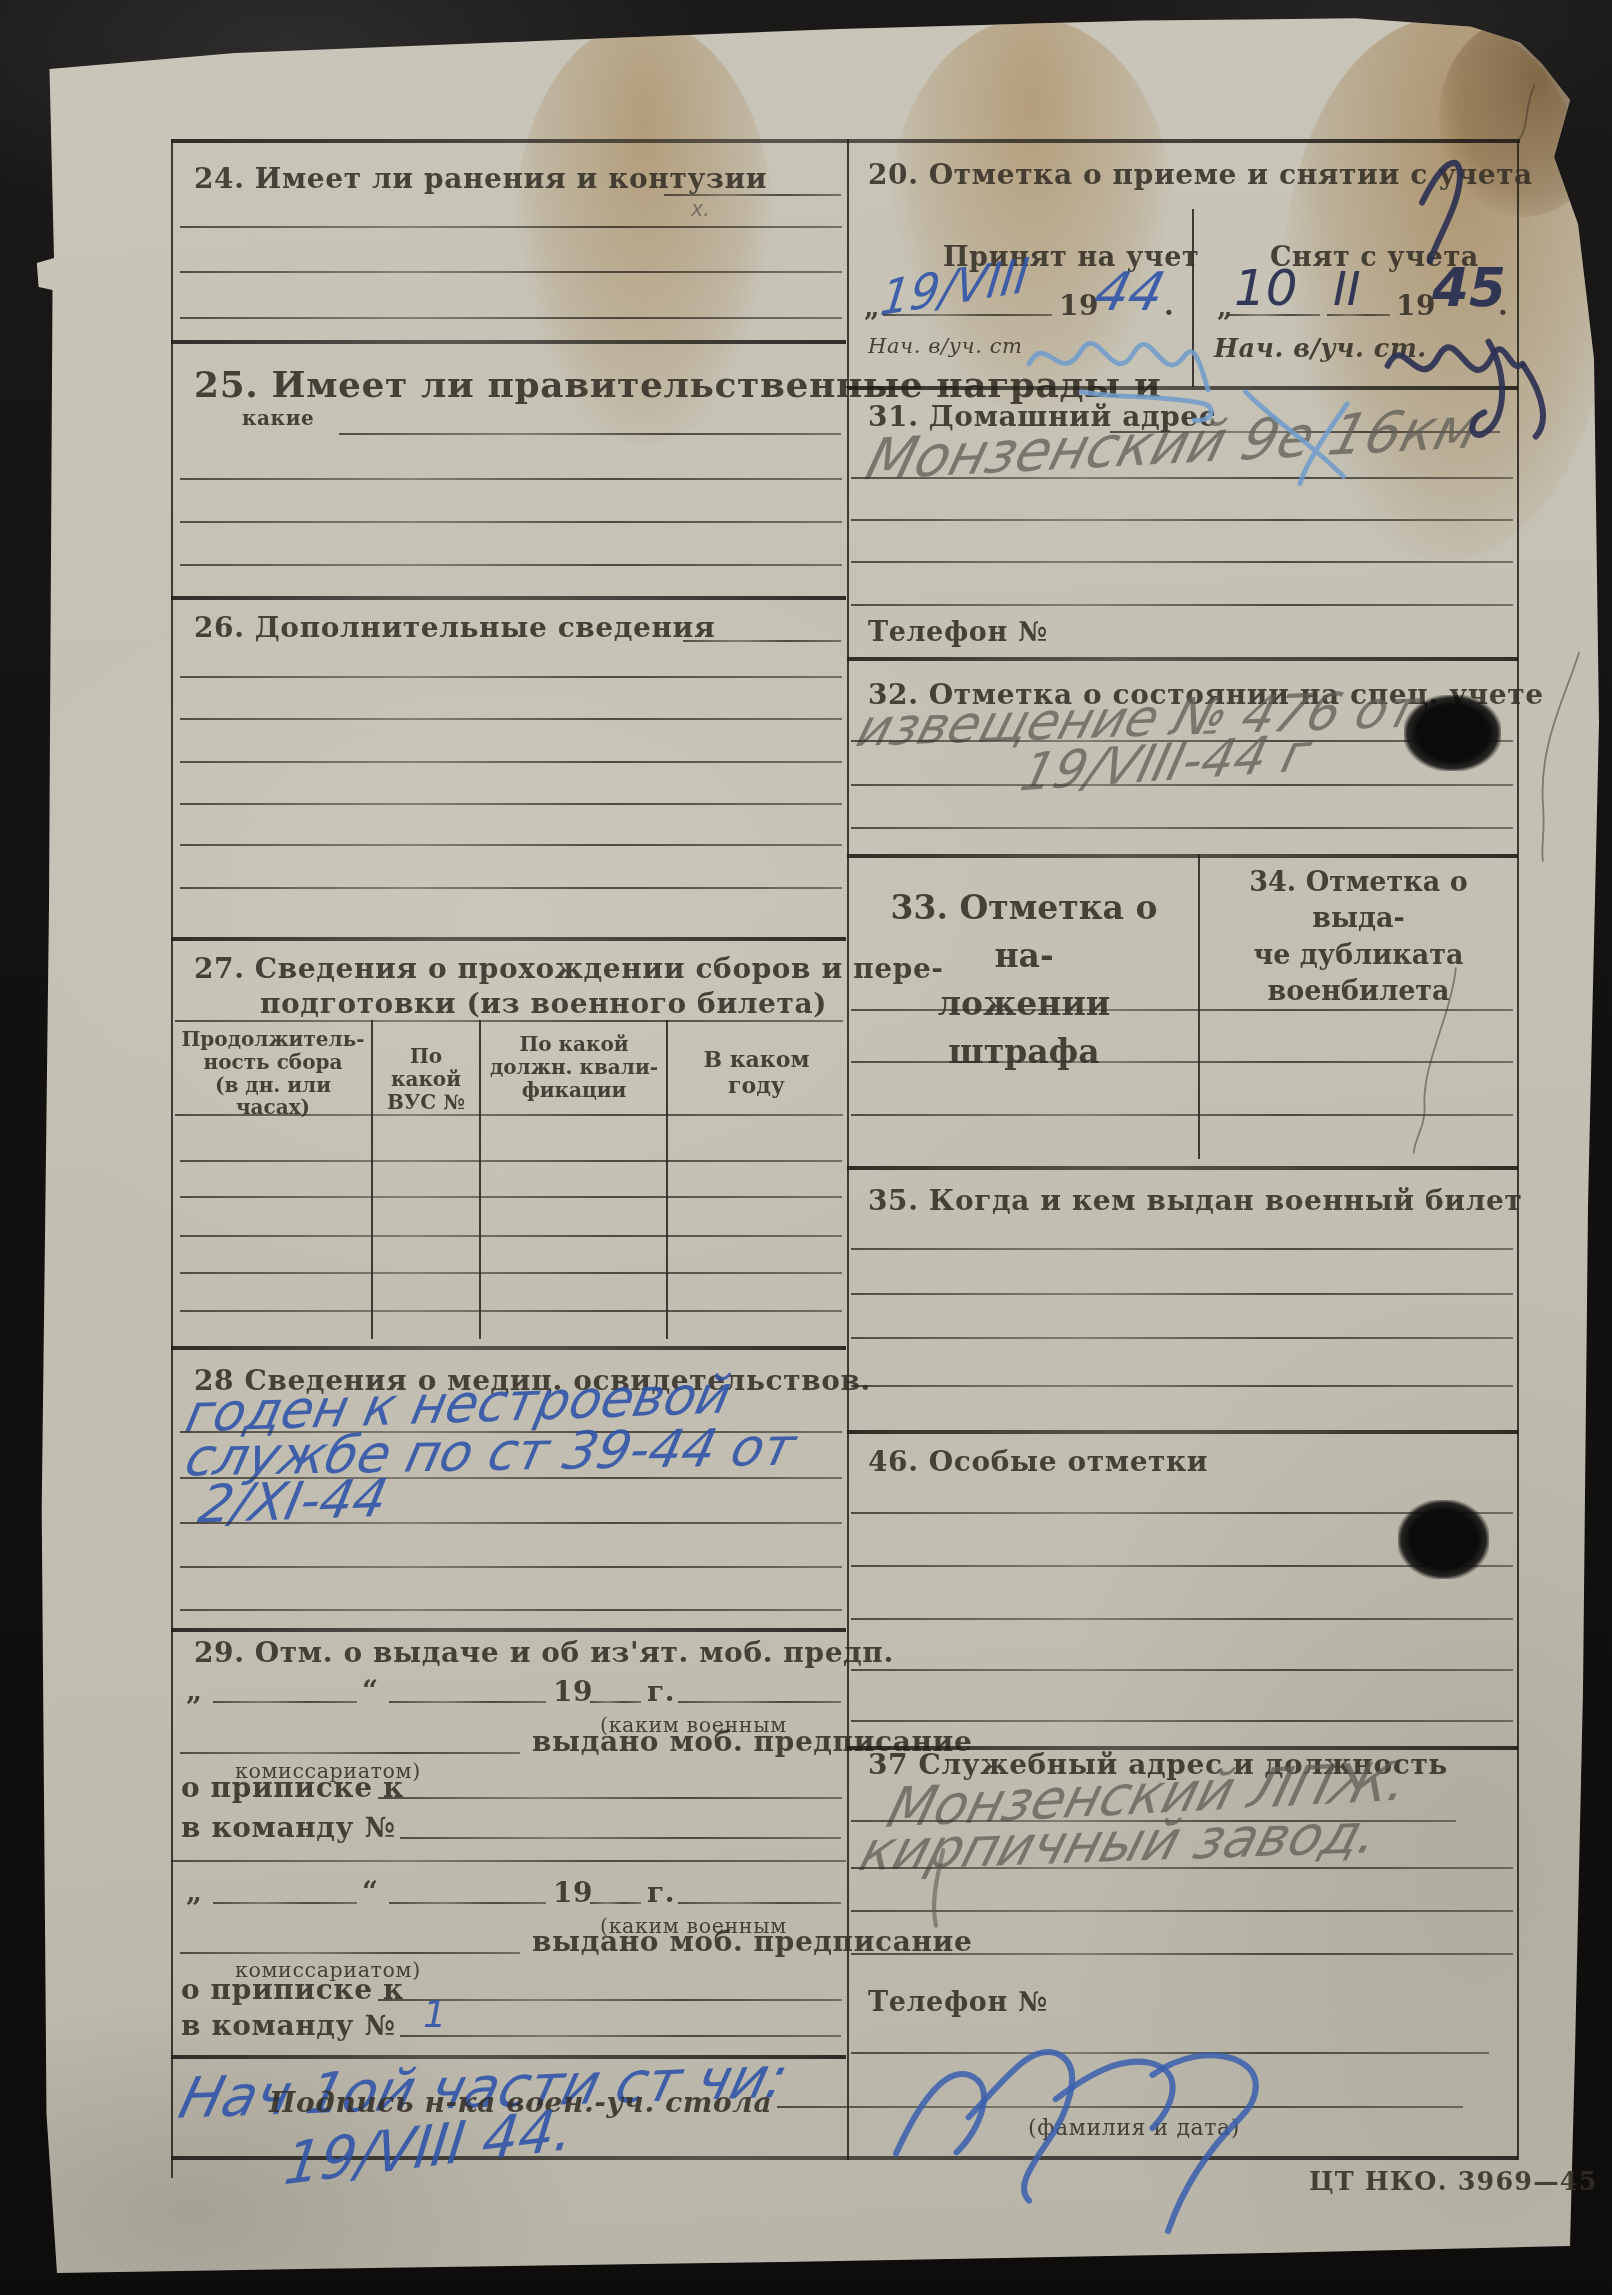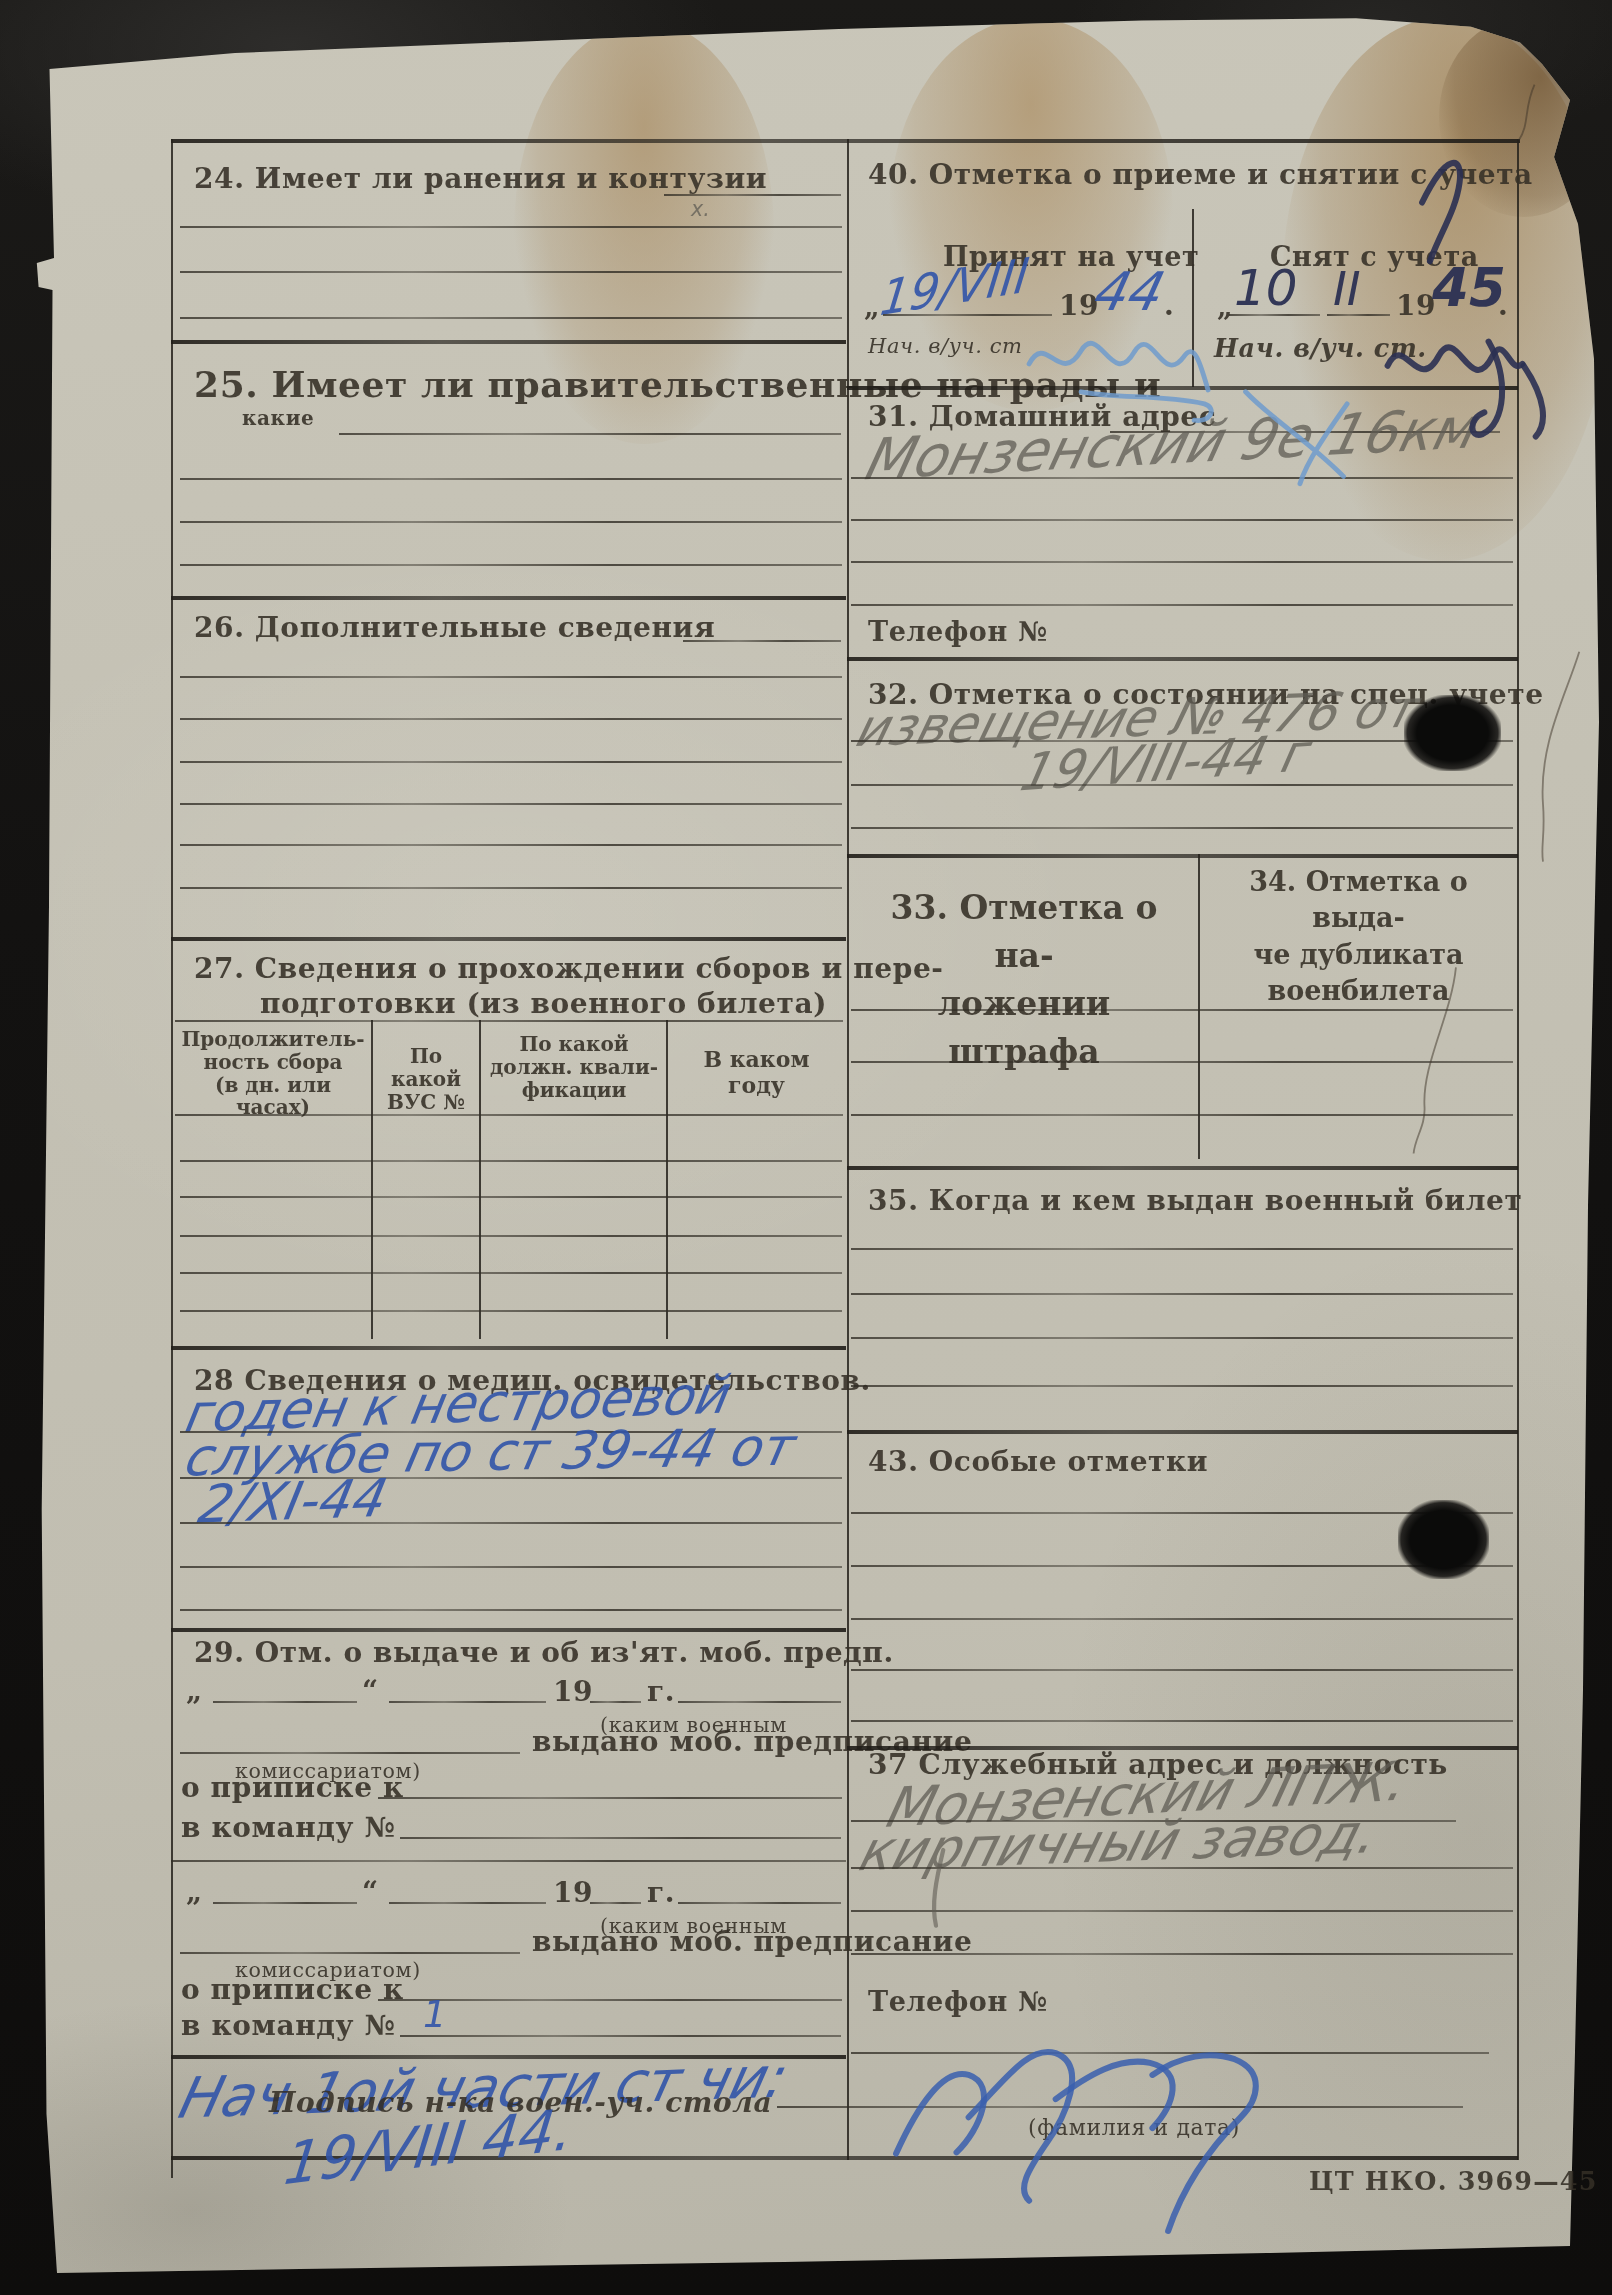--- a/index.html
+++ b/index.html
@@ -157,21 +157,21 @@
 <div class="t b" style="left:181px;top:2009px;font-size:28px;">в команду №</div>
 <div class="hw ink" style="left:423px;top:1993px;font-size:37px;">1</div>
 <div class="ln" style="left:400px;top:2035px;width:441px;"></div>
 <div class="lh" style="left:171px;top:2055px;width:675px;"></div>
 
 <div class="hw ink sk" style="left:181px;top:2055px;font-size:56px;transform:rotate(-2deg) skewX(-16deg);">Нач 1ой части ст чи:</div>
 <div class="t b it" style="left:269px;top:2086px;font-size:28px;">Подпись н-ка воен.-уч. стола</div>
 <div class="ln" style="left:777px;top:2106px;width:686px;"></div>
 <div class="hw ink sk" style="left:284px;top:2113px;font-size:57px;transform:rotate(-7deg) skewX(-14deg);">19/VIII 44.</div>
 
-<div class="t b" style="left:868px;top:158px;font-size:28px;">40. Отметка о приеме и снятии с учета</div>
+<div class="t b" style="left:868px;top:158px;font-size:28px;">20. Отметка о приеме и снятии с учета</div>
 <div class="vl" style="left:1192px;top:209px;height:178px;"></div>
 <div class="t b" style="left:943px;top:241px;font-size:27px;">Принят на учет</div>
 <div class="t b" style="left:1270px;top:241px;font-size:27px;">Снят с учета</div>
 <div class="t b" style="left:864px;top:291px;font-size:27px;">„</div>
 <div class="hw ink sk" style="left:880px;top:259px;font-size:47px;transform:rotate(-9deg) skewX(-16deg);">19/VIII</div>
 <div class="ln" style="left:883px;top:314px;width:169px;"></div>
 <div class="t b" style="left:1059px;top:289px;font-size:28px;">19</div>
 <div class="hw ink sk" style="left:1096px;top:261px;font-size:53px;">44</div>
 <div class="t b" style="left:1164px;top:289px;font-size:28px;">.</div>
 <div class="t it" style="left:868px;top:334px;font-size:21px;">Нач. в/уч. ст</div>
@@ -216,21 +216,21 @@
 <div class="ln" style="left:851px;top:1114px;width:662px;"></div>
 <div class="lh" style="left:847px;top:1166px;width:671px;"></div>
 
 <div class="t b" style="left:868px;top:1184px;font-size:28px;">35. Когда и кем выдан военный билет</div>
 <div class="ln" style="left:851px;top:1248px;width:662px;"></div>
 <div class="ln" style="left:851px;top:1293px;width:662px;"></div>
 <div class="ln" style="left:851px;top:1337px;width:662px;"></div>
 <div class="ln" style="left:851px;top:1385px;width:662px;"></div>
 <div class="lh" style="left:847px;top:1430px;width:671px;"></div>
 
-<div class="t b" style="left:868px;top:1445px;font-size:28px;">43. Особые отметки</div>
+<div class="t b" style="left:868px;top:1445px;font-size:28px;">46. Особые отметки</div>
 <div class="ln" style="left:851px;top:1512px;width:662px;"></div>
 <div class="ln" style="left:851px;top:1565px;width:662px;"></div>
 <div class="ln" style="left:851px;top:1618px;width:662px;"></div>
 <div class="ln" style="left:851px;top:1669px;width:662px;"></div>
 <div class="ln" style="left:851px;top:1720px;width:662px;"></div>
 <div class="lh" style="left:847px;top:1746px;width:671px;"></div>
 <div class="blot" style="left:1398px;top:1500px;width:91px;height:79px;"></div>
 
 <div class="t b" style="left:868px;top:1748px;font-size:28px;">37 Служебный адрес и должность</div>
 <div class="hw pencil" style="left:889px;top:1763px;font-size:54px;transform:rotate(-3deg) skewX(-18deg);">Монзенский ЛПЖ.</div>

